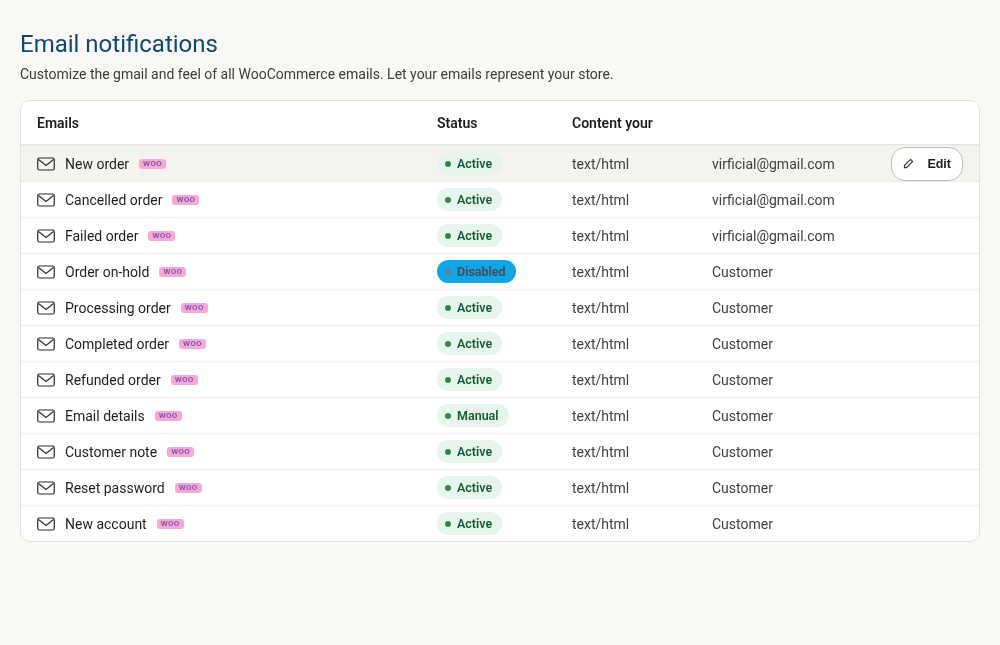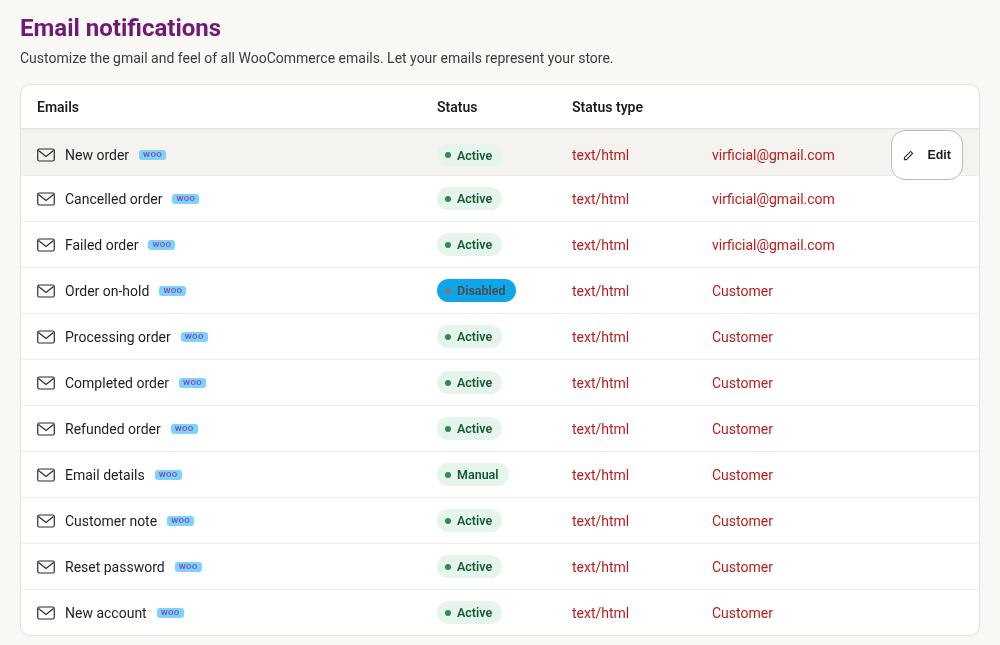--- a/index.html
+++ b/index.html
@@ -7,41 +7,41 @@
     margin: 0;
     font-family: -apple-system, BlinkMacSystemFont, "Segoe UI", Roboto, Helvetica, Arial, sans-serif;
     background: #faf8f5;
     color: #1e1e1e;
     width: 1000px;
     height: 645px;
     padding: 14px 20px 20px 20px;
   }
   .page-title {
     font-size: 24px;
-    font-weight: 700;
-    margin: 0 0 8px 0;
-    color: #701a75;
+    font-weight: 400;
+    margin: 16px 0 8px 0;
+    color: #0c4a6e;
   }
   .page-subtitle {
     font-size: 14px;
     color: #3c3c3c;
     margin: 0 0 18px 0;
   }
   .card {
     background: #ffffff;
     border: 1px solid #e3e1de;
     border-radius: 10px;
     overflow: hidden;
   }
   .row {
     display: grid;
     grid-template-columns: 400px 135px 140px 1fr 80px;
     align-items: center;
     padding: 0 16px;
-    height: 46px;
+    height: 36px;
     font-size: 14px;
   }
   .header-row {
     height: 44px;
     font-weight: 600;
     font-size: 14px;
     color: #1e1e1e;
     border-bottom: 1px solid #e6e4e1;
   }
   .body-row {
@@ -60,21 +60,21 @@
     height: 14px;
     flex: 0 0 auto;
   }
   .email-name {
     color: #1e1e1e;
   }
   .woo-tag {
     display: inline-flex;
     align-items: center;
     justify-content: center;
-    background: #7dd3fc;
+    background: #f9a8d4;
     color: #7f54b3;
     font-size: 8px;
     font-weight: 700;
     letter-spacing: 0.3px;
     padding: 1px 4px;
     border-radius: 3px;
     line-height: 1;
   }
   .status-pill {
     display: inline-flex;
@@ -98,54 +98,54 @@
     color: #4a4a4a;
   }
   .dot {
     width: 6px;
     height: 6px;
     border-radius: 50%;
   }
   .dot.green { background: #2c8a4a; }
   .dot.gray  { background: #7a7a7a; }
   .content-type, .recipient {
-    color: #b91c1c;
+    color: #404040;
   }
   .actions {
     text-align: right;
   }
   .edit-btn {
     display: inline-flex;
     align-items: center;
     gap: 13px;
     border: 1px solid #bdbbb7;
     background: #ffffff;
     border-radius: 14px;
-    padding: 17px 11px;
+    padding: 9px 11px;
     font-size: 12.5px;
     font-weight: 600;
     color: #1e1e1e;
     cursor: pointer;
   }
   .pencil-icon {
     width: 11px;
     height: 11px;
   }
 </style>
 </head>
 <body>
 
 <h1 class="page-title">Email notifications</h1>
 <p class="page-subtitle">Customize the gmail and feel of all WooCommerce emails. Let your emails represent your store.</p>
 
 <div class="card">
   <div class="row header-row">
     <div>Emails</div>
     <div>Status</div>
-    <div>Status type</div>
+    <div>Content your</div>
     <div></div>
   </div>
   <div id="rows-container">
       <div class="row body-row hovered">
         <div class="email-cell">
           <svg class="mail-icon" viewBox="0 0 24 18" fill="none" stroke="#2b2b2b" stroke-width="1.6">
             <rect x="1" y="1" width="22" height="16" rx="2"></rect>
             <path d="M2 3 L12 11 L22 3"></path>
           </svg>
           <span class="email-name">New order</span>

